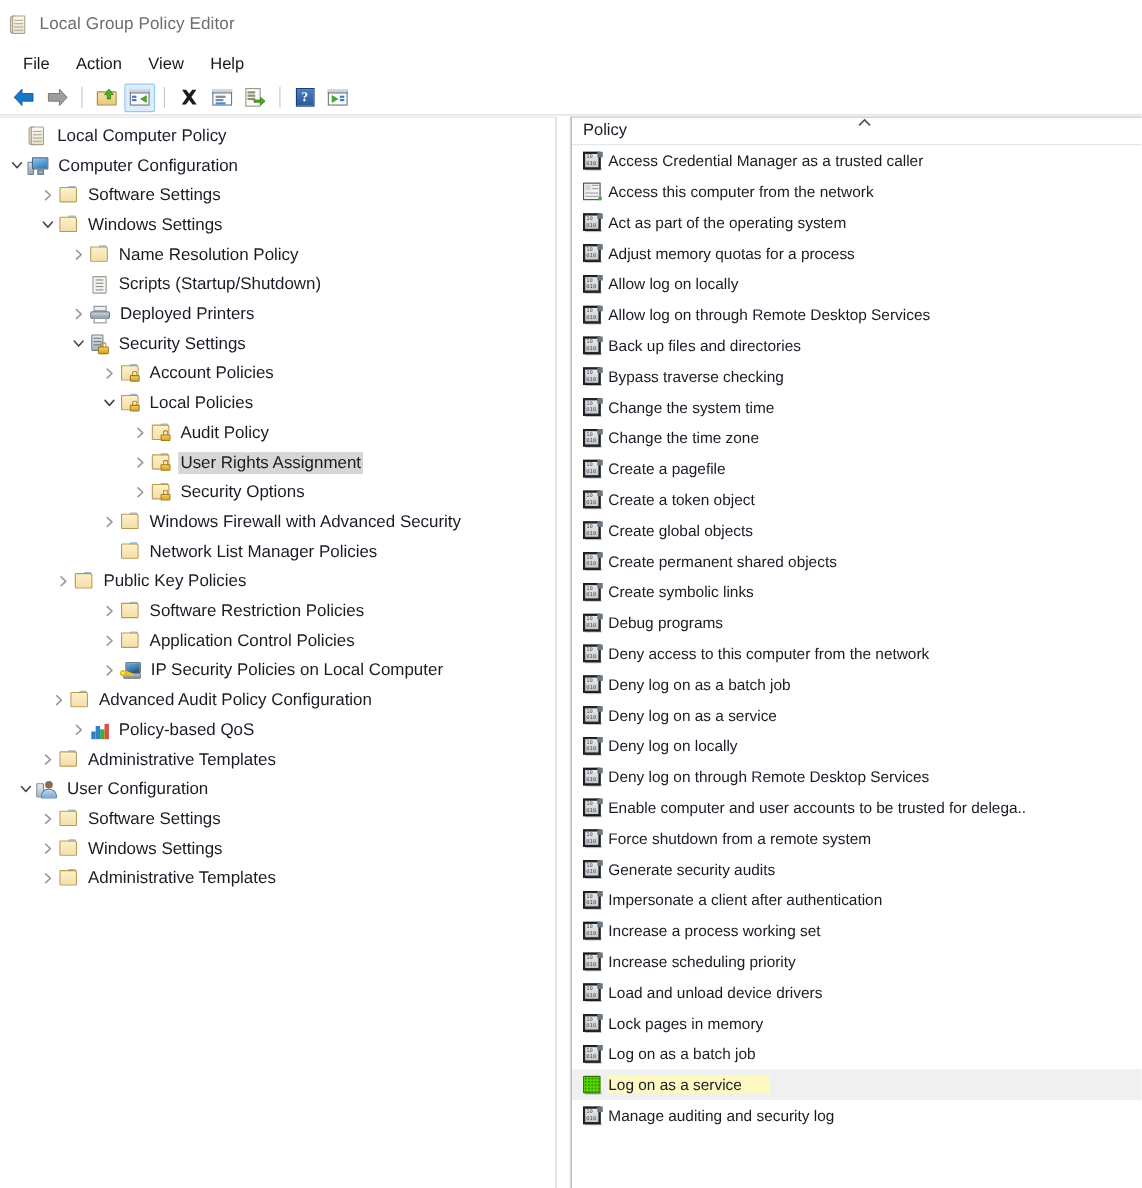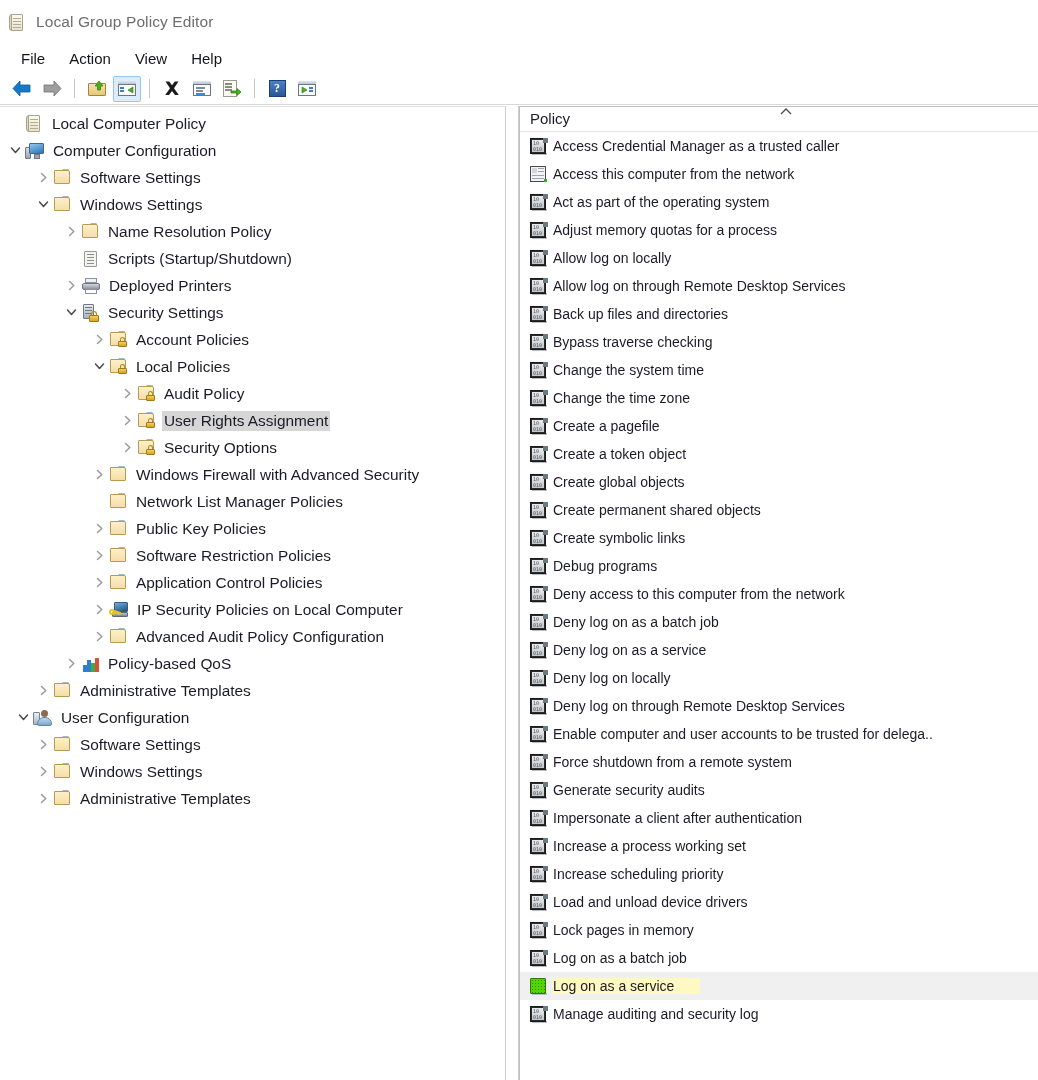--- a/index.html
+++ b/index.html
@@ -733,21 +733,21 @@
           <div class="tree-row" style="padding-left: 90px;">
             <span class="twisty"></span>
             <span style="display: flex; align-items: center;">
               <span class="ico ico-folder">
                 <span class="tab"></span>
                 <span class="bk"></span>
               </span>
             </span>
             <span class="label">Network List Manager Policies</span>
           </div>
-          <div class="tree-row" style="padding-left: 90px;">
+          <div class="tree-row" style="padding-left: 48px;">
             <span class="twisty">
               <svg width="13" height="13" viewBox="0 0 13 13">
                 <path d="M4.5 2.5 L8.8 6.5 L4.5 10.5" fill="none" stroke="#9a9a9a" stroke-width="1.5" stroke-linecap="round" stroke-linejoin="round"></path>
               </svg>
             </span>
             <span style="display: flex; align-items: center;">
               <span class="ico ico-folder">
                 <span class="tab"></span>
                 <span class="bk"></span>
               </span>
@@ -793,21 +793,21 @@
                 <span class="scr"></span>
                 <span class="base"></span>
                 <span class="key">
                   <span class="kh"></span>
                   <span class="kb"></span>
                 </span>
               </span>
             </span>
             <span class="label">IP Security Policies on Local Computer</span>
           </div>
-          <div class="tree-row" style="padding-left: 90px;">
+          <div class="tree-row" style="padding-left: 44px;">
             <span class="twisty">
               <svg width="13" height="13" viewBox="0 0 13 13">
                 <path d="M4.5 2.5 L8.8 6.5 L4.5 10.5" fill="none" stroke="#9a9a9a" stroke-width="1.5" stroke-linecap="round" stroke-linejoin="round"></path>
               </svg>
             </span>
             <span style="display: flex; align-items: center;">
               <span class="ico ico-folder">
                 <span class="tab"></span>
                 <span class="bk"></span>
               </span>

